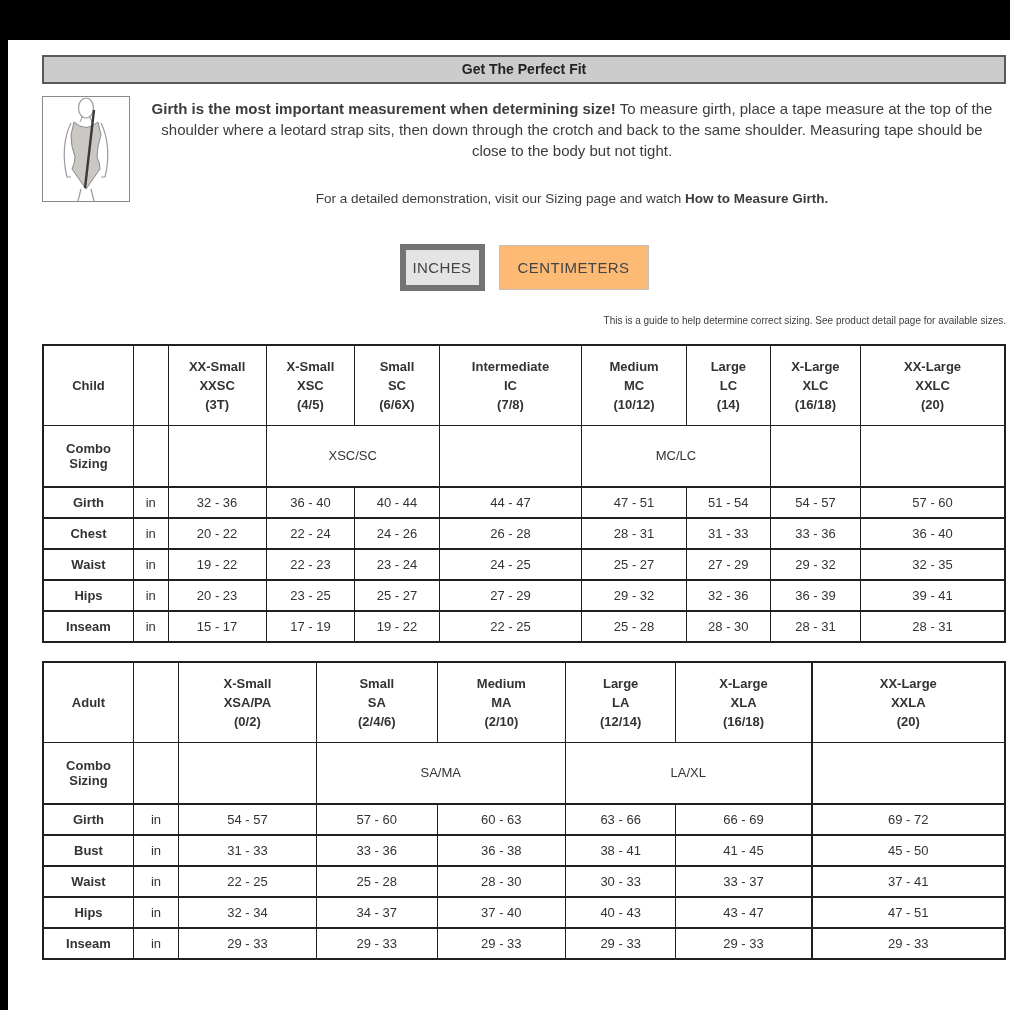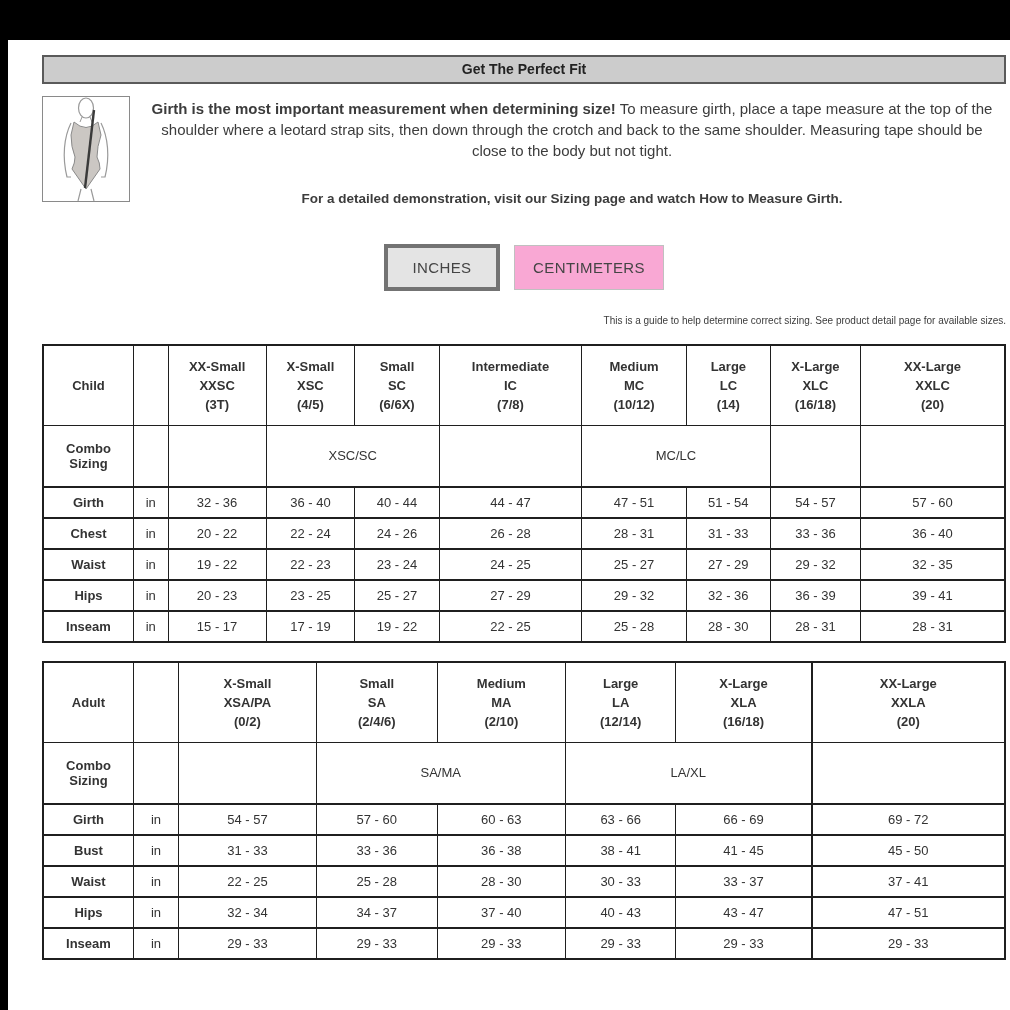--- a/index.html
+++ b/index.html
@@ -24,28 +24,28 @@
   .intro-row { display:flex; margin-top:12px; }
   .figure-box {
     width:86px; height:104px; border:1px solid #8a8a8a;
     flex:none; background:#fff;
   }
   .intro-col { flex:1; padding-left:8px; }
   .intro-text {
     text-align:center; font-size:15px; color:#3c3c3c;
     line-height:21px; margin:2px 6px 0 6px;
   }
-  .demo-line { text-align:center; font-size:13.5px; color:#3c3c3c; margin:30px 0 0;font-weight:bold; }
+  .demo-line { text-align:center; font-size:13.5px; color:#3c3c3c; margin:30px 0 0; }
   .unit-row { text-align:center; margin-top:38px; }
   button.unit {
     font-size:15px; color:#444; letter-spacing:.4px;
     cursor:pointer; font-family:inherit; vertical-align:middle;
   }
-  .unit.active { background:#e4e4e4; border:4px solid #737373; width:116px; height:47px; }
-  .unit.inactive { background:#f9a8d4; border:1px solid #c0c0c0; width:150px; height:45px; margin-left:14px; }
+  .unit.active { background:#e4e4e4; border:6px solid #737373; width:85px; height:47px; }
+  .unit.inactive { background:#fdba74; border:1px solid #c0c0c0; width:150px; height:45px; margin-left:14px; }
   .note { text-align:right; font-size:10px; color:#3c3c3c; margin:24px 0 0; }
   table.size-table {
     border-collapse:collapse; width:964px; table-layout:fixed;
     margin-top:18px; border:2px solid #1f1f1f;
   }
   .size-table td {
     border:1px solid #1f1f1f; text-align:center; vertical-align:middle;
     font-size:13px; color:#333; padding:2px; box-sizing:border-box;
     overflow:hidden;
   }

